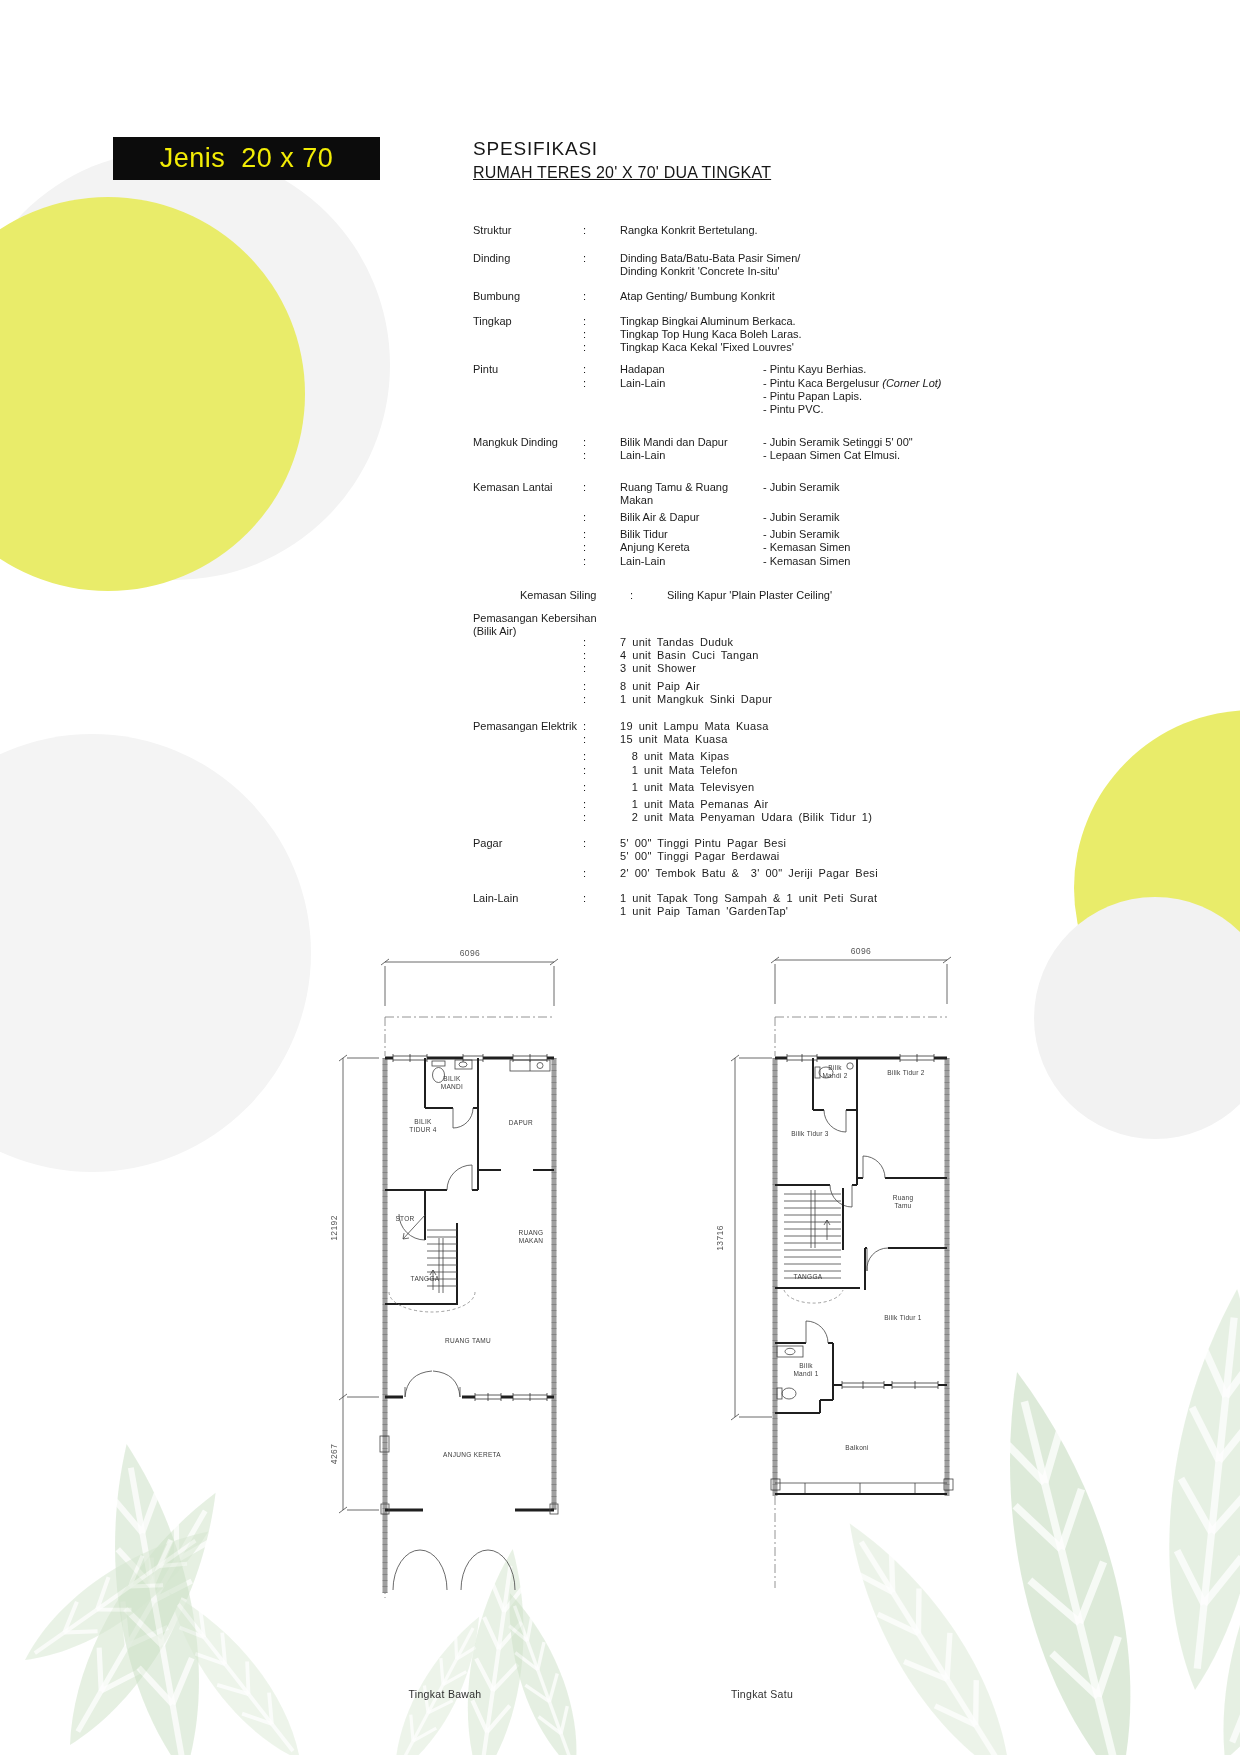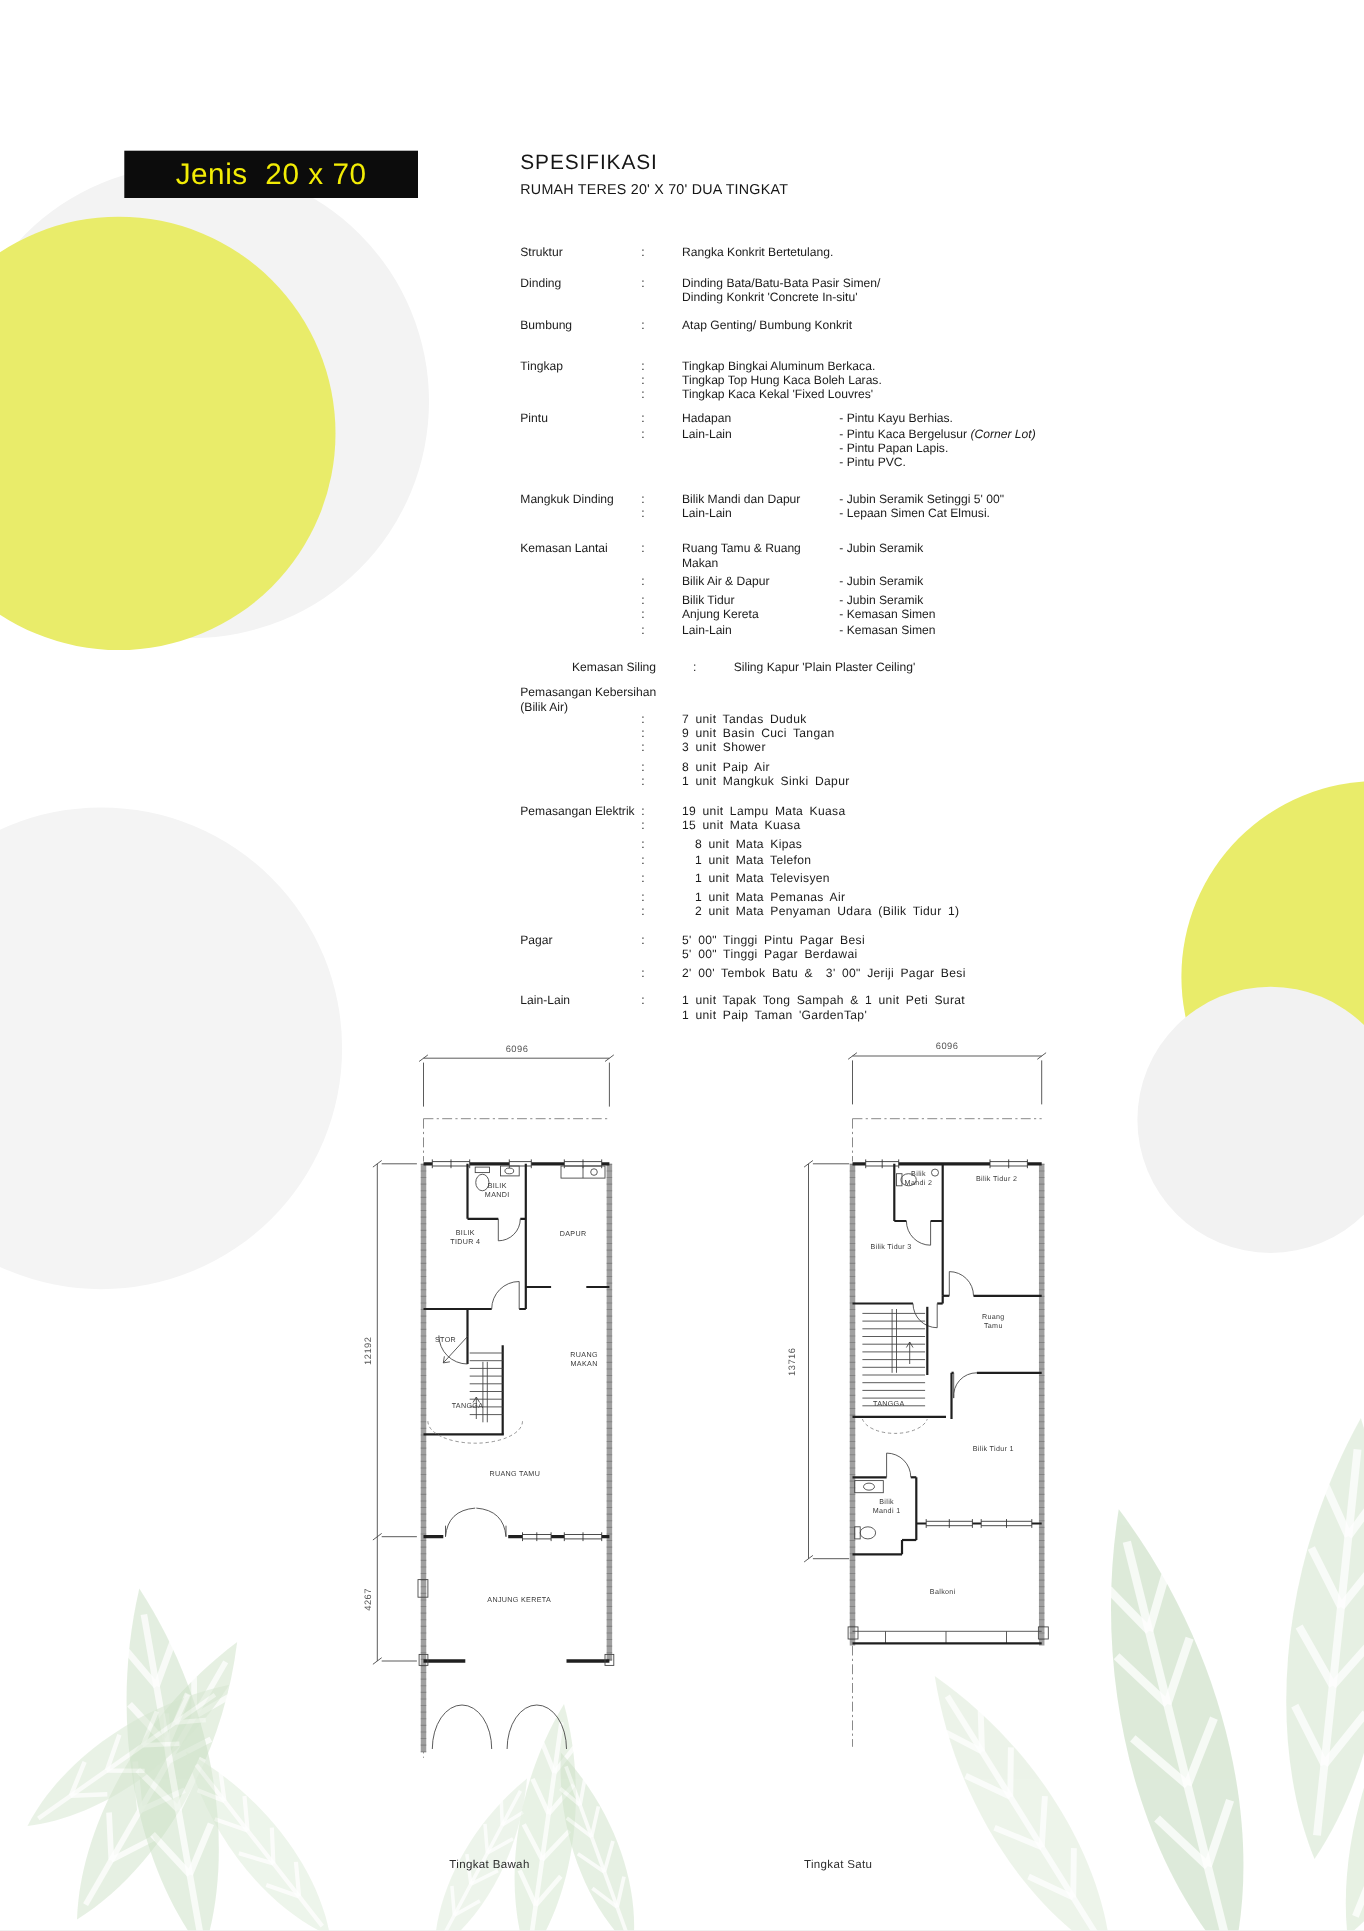--- a/index.html
+++ b/index.html
@@ -10,21 +10,21 @@
   
   .type-box{position:absolute;left:113px;top:137px;width:267px;height:43px;background:#0c0c0c;
             display:flex;align-items:center;justify-content:center;}
   .type-box span{color:#f2ec05;font-size:27px;letter-spacing:.5px;white-space:pre;}
   .logo{position:absolute;left:690px;top:40px;width:310px;text-align:center;color:#18a04c;}
   .logo-top{font-size:36px;font-weight:bold;line-height:40px;transform:scale(.82,1.08);transform-origin:center;}
   .logo-main{font-size:43px;font-weight:bold;line-height:44px;letter-spacing:0;
              transform:scale(.80,1.12);transform-origin:center;margin-top:2px;white-space:nowrap;}
   .spec-head{position:absolute;left:473px;top:138px;color:#161616;}
   .spec-title{font-size:19px;letter-spacing:.8px;}
-  .spec-sub{font-size:13px;margin-top:4px;letter-spacing:.2px;}
+  .spec-sub{font-size:16px;margin-top:4px;letter-spacing:.2px;text-decoration:underline;}
 
   
   .spec{position:absolute;left:473px;top:218px;width:640px;font-size:11px;line-height:13.2px;color:#1b1b1b;}
   .sec{display:flex;}
   .sec-label{width:110px;flex:none;white-space:nowrap;}
   .sec-lines{flex:1;}
   .sec-lines.offset{margin-top:24px;}
   .sline{display:flex;}
   .sline.gap{margin-top:4px;}
   .colon{width:37px;flex:none;}
@@ -138,21 +138,21 @@
 
       </div>
       <div class="sec-lines">
     <div class="sline">
       <span class="colon">:</span>
             <span class="c1">Atap Genting/ Bumbung Konkrit</span>
     </div>
   </div>
     </div>
 
-    <div class="sec" style="margin-top: 24px;">
+    <div class="sec" style="margin-top: 12px;">
       <div class="sec-label">
         <div class="l1">Tingkap</div>
 
       </div>
       <div class="sec-lines">
     <div class="sline">
       <span class="colon">:</span>
             <span class="c1">Tingkap Bingkai Aluminum Berkaca.</span>
     </div>
 
@@ -277,21 +277,21 @@
         <div class="l2">(Bilik Air)</div>
       </div>
       <div class="sec-lines offset">
     <div class="sline">
       <span class="colon">:</span>
             <span class="c1">7 unit Tandas Duduk</span>
     </div>
 
     <div class="sline">
       <span class="colon">:</span>
-            <span class="c1">9 unit Basin Cuci Tangan</span>
+            <span class="c1">4 unit Basin Cuci Tangan</span>
     </div>
 
     <div class="sline">
       <span class="colon">:</span>
             <span class="c1">3 unit Shower</span>
     </div>
 
     <div class="sline gap">
       <span class="colon">:</span>
             <span class="c1">8 unit Paip Air</span>

